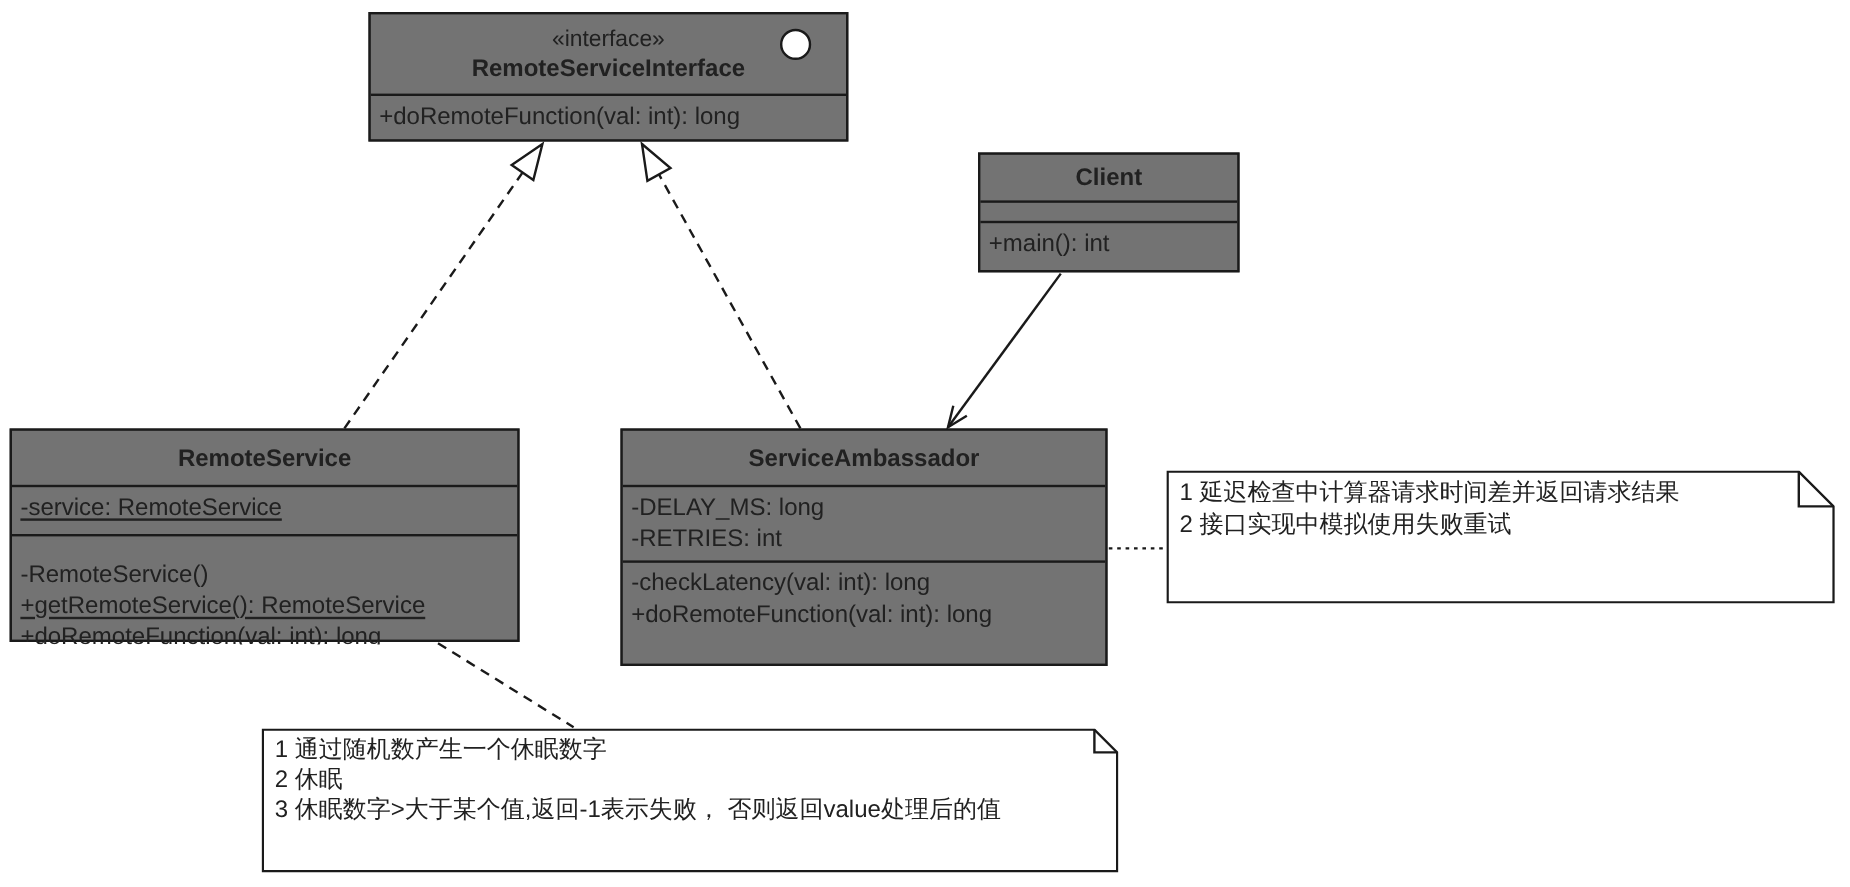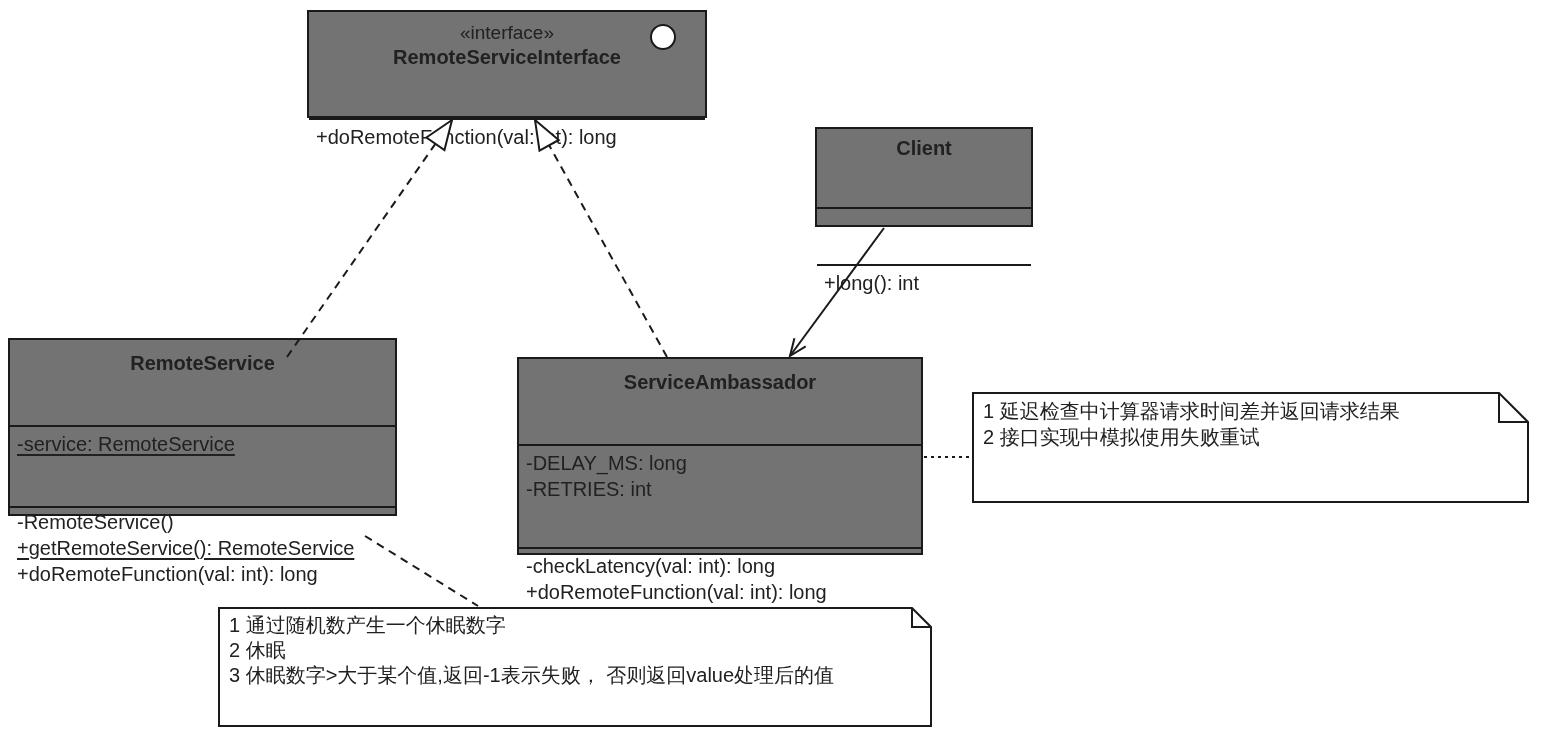--- a/index.html
+++ b/index.html
@@ -7,21 +7,21 @@
     --text:#212121;
     --bg:#ffffff;
   }
   *{margin:0;padding:0;box-sizing:border-box;}
   body{background:#fff;font-family:"Liberation Sans","DejaVu Sans",sans-serif;}
   .canvas{position:relative;width:1542px;height:739px;background:var(--bg);overflow:hidden;}
 
   
   .uml-class{position:absolute;background:#737373;border:2px solid var(--stroke);z-index:2;}
   .compartment{width:100%;overflow:hidden;}
-  .compartment + .compartment{border-top:2px solid var(--stroke);margin-top:40px;}
+  .compartment + .compartment{border-top:2px solid var(--stroke);}
   .header{display:flex;flex-direction:column;align-items:center;justify-content:center;}
   .cls-title{font-weight:bold;font-size:20px;color:var(--text);line-height:26px;text-align:right;}
   .stereotype{font-size:19px;color:var(--text);line-height:23px;text-align:center;}
   .member{font-size:20px;color:var(--text);line-height:26px;white-space:nowrap;padding-left:7px;}
   .u{text-decoration:underline;text-underline-offset:3px;}
   .iface-ball{position:absolute;left:341px;top:12px;width:26px;height:26px;border:2px solid var(--stroke);border-radius:50%;background:#fff;}
 
   
   .uml-note{position:absolute;z-index:2;}
   .uml-note svg{position:absolute;left:0;top:0;}
@@ -47,32 +47,32 @@
     </div>
     <div class="iface-ball"></div>
   </div>
 
   <div class="uml-class" style="left:815px;top:127px;width:218px;height:100px">
     <div class="compartment header" style="height:38px">
       <div class="cls-title">Client</div>
     </div>
     <div class="compartment" style="height:17px"></div>
     <div class="compartment" style="height:41px;padding-top:4px">
-      <div class="member">+long(): int</div>
+      <div class="member">+main(): int</div>
     </div>
   </div>
 
-  <div class="uml-class" style="left:8px;top:338px;width:389px;height:178px">
+  <div class="uml-class" style="left:8px;top:357px;width:425px;height:178px">
     <div class="compartment header" style="height:45px">
       <div class="cls-title">RemoteService</div>
     </div>
     <div class="compartment" style="height:41px;padding-top:4px">
       <div class="member u">-service: RemoteService</div>
     </div>
-    <div class="compartment" style="height:92px;padding-top:1px">
+    <div class="compartment" style="height:92px;padding-top:19px">
       <div class="member">-RemoteService()</div>
       <div class="member u">+getRemoteService(): RemoteService</div>
       <div class="member">+doRemoteFunction(val: int): long</div>
     </div>
   </div>
 
   <div class="uml-class" style="left:517px;top:357px;width:406px;height:198px">
     <div class="compartment header" style="height:45px">
       <div class="cls-title">ServiceAmbassador</div>
     </div>

